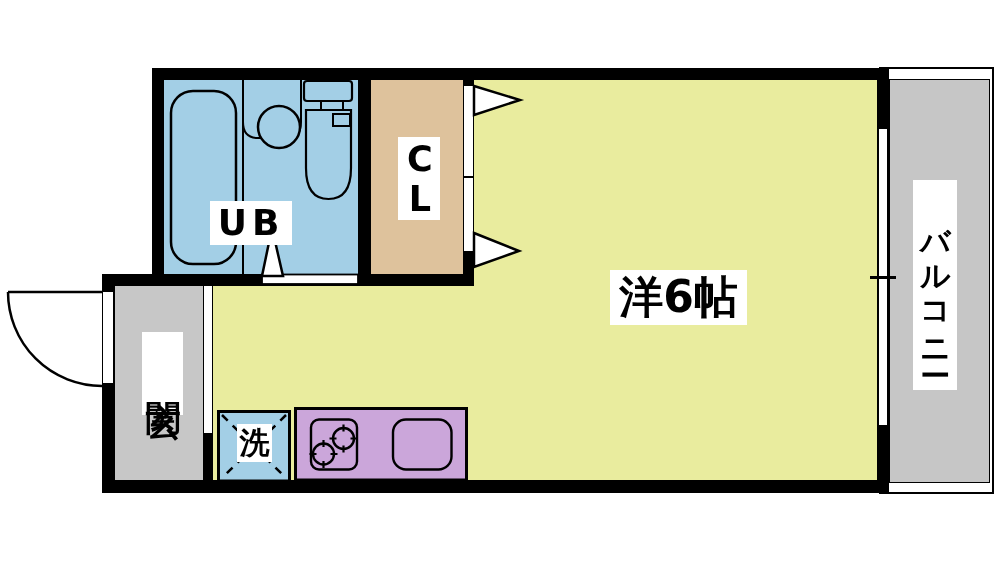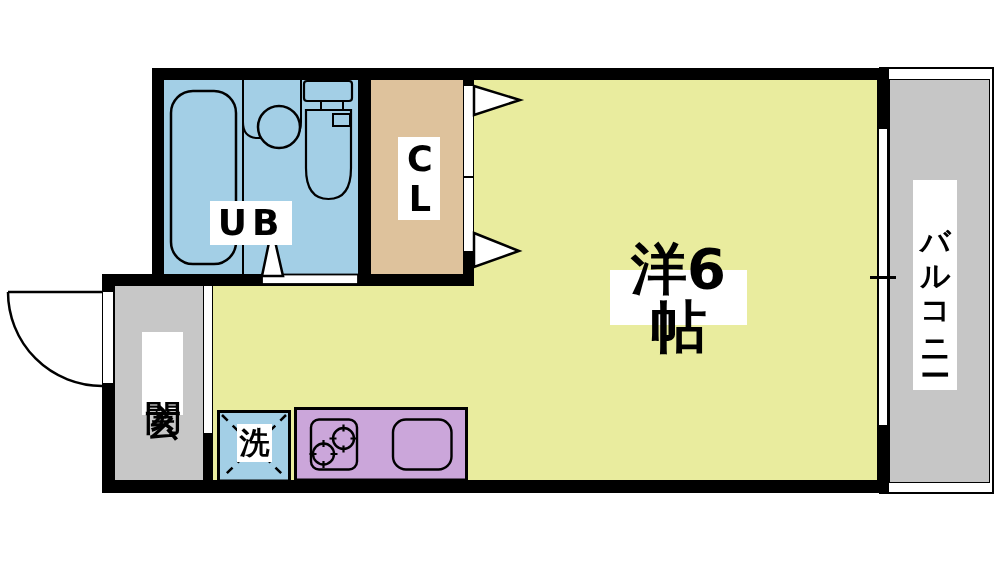--- a/index.html
+++ b/index.html
@@ -96,18 +96,18 @@
       <circle cx="323.5" cy="454" r="10.5" fill="none" stroke="#000" stroke-width="2.4"></circle>
       <path d="M323.5,440 V447 M323.5,461 V468 M309.5,454 H316.5 M330.5,454 H337.5" stroke="#000" stroke-width="2.2"></path>
     </g>
     <rect x="393" y="419.5" width="58.5" height="50" rx="13" fill="none" stroke="#000" stroke-width="2.4"></rect>
 
     <line x1="870" y1="277.5" x2="896" y2="277.5" stroke="#000" stroke-width="3"></line>
   </svg>
 
   <div class="label" style="left:210px;top:158px;width:82px;height:44px;font-size:36px;letter-spacing:5px;margin-top:43px;">UB</div>
   <div class="label vert-up" style="left:398px;top:137px;width:42px;height:83px;font-size:35px;">CL</div>
-  <div class="label" style="left:610px;top:270px;width:137px;height:55px;font-size:56px;">洋6帖</div>
+  <div class="label" style="left:610px;top:270px;width:137px;height:55px;font-size:44px;">洋6帖</div>
   <div class="label vert" style="left:142px;top:332px;width:41px;height:83px;font-size:35px;">玄関</div>
   <div class="label" style="left:237px;top:424px;width:35px;height:38px;font-size:30px;">洗</div>
   <div class="label vert" style="left:913px;top:180px;width:44px;height:210px;font-size:30px;letter-spacing:4px;">バルコニー</div>
 
 </div>
 
 </body></html>

